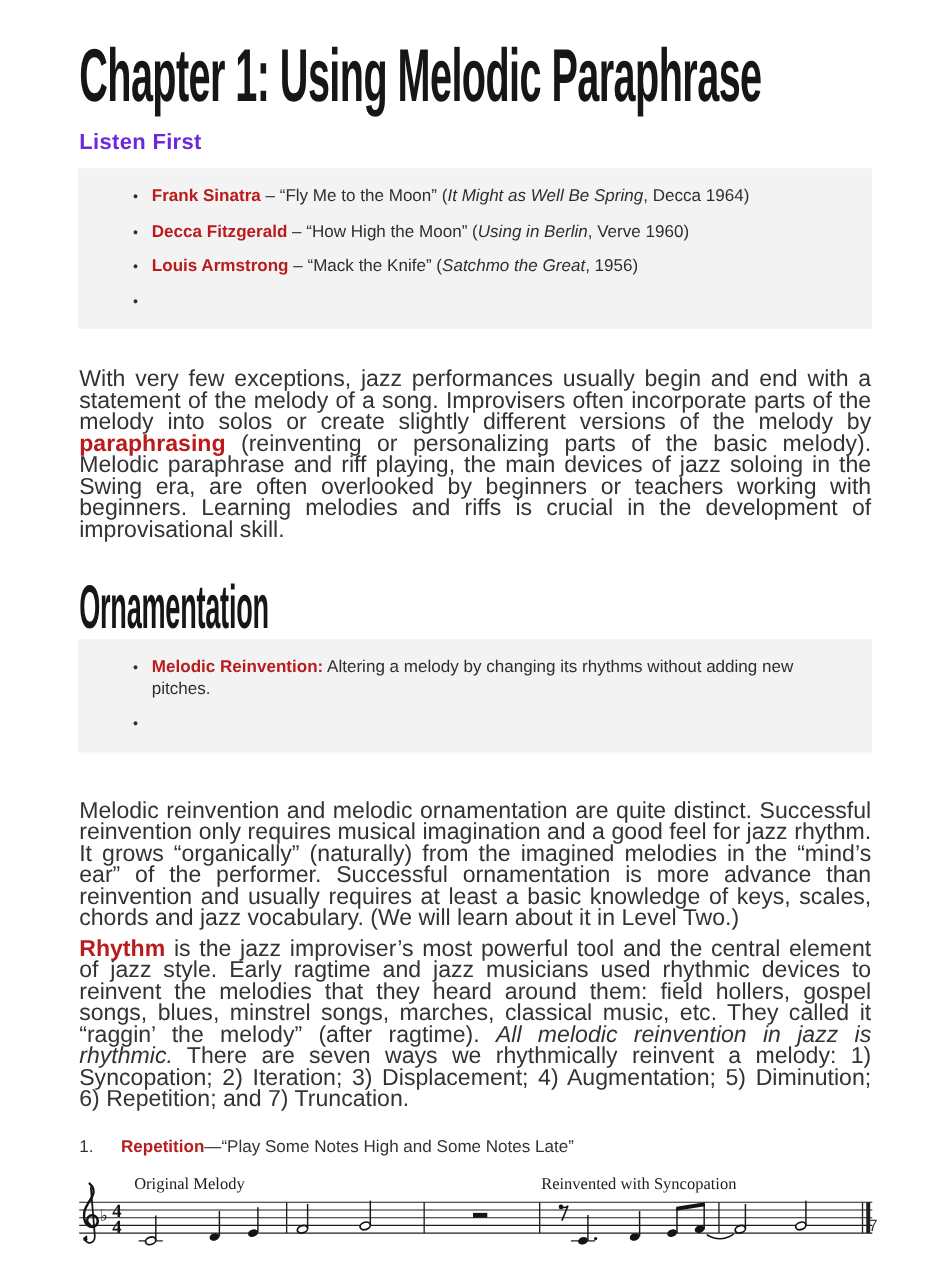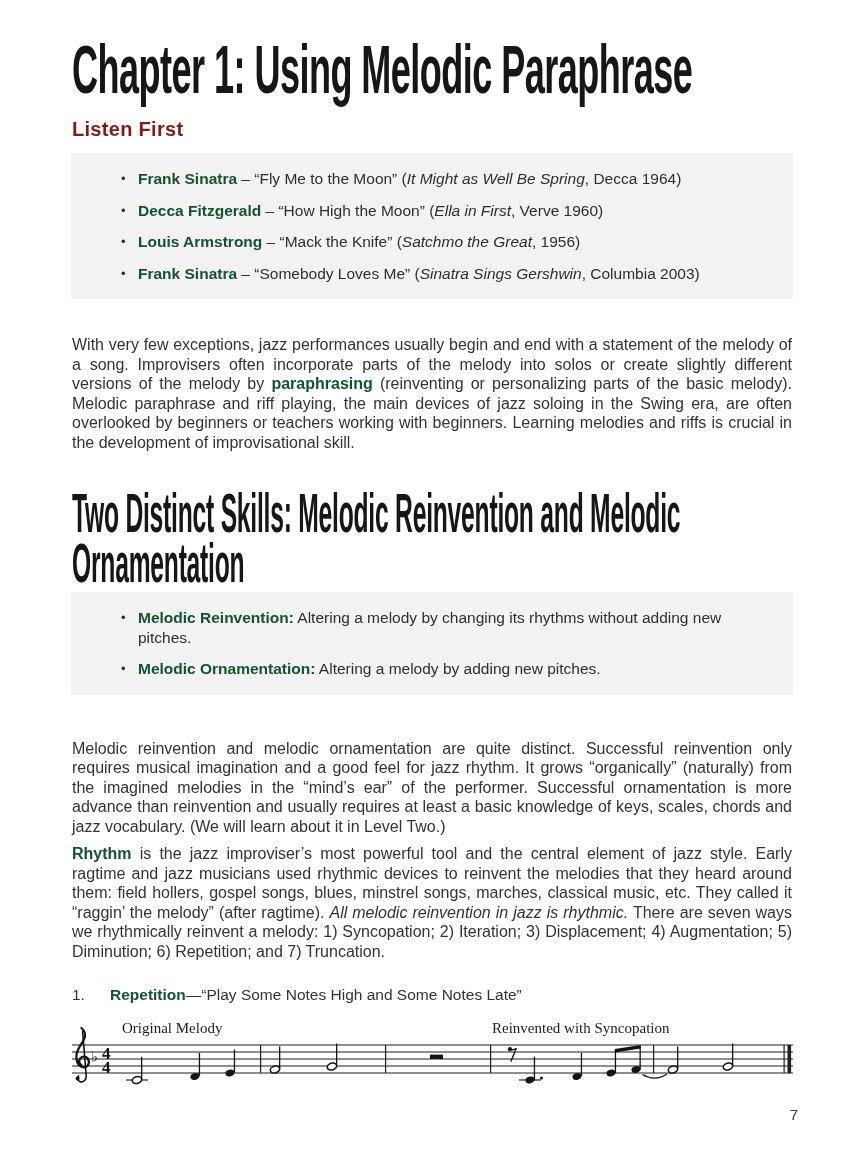--- a/index.html
+++ b/index.html
@@ -18,42 +18,42 @@
   }
   h1.chapter { margin:0; line-height:70px; font-size:68px; height:70px; }
   h1.chapter .condensed { transform:scaleX(0.53); }
 
   h1.section { margin:36px 0 0 0; font-size:56px; line-height:50px; }
   h1.section .condensed { transform:scaleX(0.44); letter-spacing:-0.5px; }
   h1.section .line { display:block; height:50px; }
 
   h2.sub {
     margin:14px 0 0 0; font-size:20px; line-height:22px;
-    font-weight:bold; color:#7f1d1d; letter-spacing:0.3px;
+    font-weight:bold; color:#6d28d9; letter-spacing:0.3px;
   }
   h2.sub.defs { margin-top:12px; }
 
   .graybox {
     background:#f3f3f3; width:722px; margin-left:-1px;
     padding:16px 24px 16px 0; box-sizing:border-box;
   }
   .graybox.listen { margin-top:13px; }
   .graybox.defs { margin-top:4px; }
   .bullet-item {
     display:flex; margin:0 0 12px 0; font-size:15.5px; line-height:19.5px;
   }
   .bullet-item:last-child { margin-bottom:0; }
   .bullet-item .bullet {
     width:17px; margin-left:50px; flex:none; font-size:13px; line-height:19.5px;
   }
-  .b { font-weight:bold; color:#14532d; }
+  .b { font-weight:bold; color:#b91c1c; }
   .i { font-style:italic;text-align:right; }
 
   p.body {
-    margin:0; font-size:16px; line-height:19.5px; text-align:justify;
+    margin:0; font-size:21px; line-height:19.5px; text-align:justify;
     color:#333333; width:720px;
   }
   p.body.p1 { margin-top:36px; }
   p.body.p2 { margin-top:44px; }
   p.body.p3 { margin-top:8px; }
 
   .sync-line { margin-top:12px; padding-top:12px; font-size:15.5px; line-height:20px; color:#333; }
   .sync-line .num { display:inline-block; width:38px; }
 
   .notation { margin-top:10px; margin-left:-12px; }
@@ -75,48 +75,45 @@
 
   <h2 class="sub">Listen First</h2>
 
   <div class="graybox listen">
     <div class="bullet-item">
       <span class="bullet">•</span>
       <span><span class="b">Frank Sinatra</span><span> – “Fly Me to the Moon” (</span><span class="i">It Might as Well Be Spring</span><span>, Decca 1964)</span></span>
     </div>
     <div class="bullet-item">
       <span class="bullet">•</span>
-      <span><span class="b">Decca Fitzgerald</span><span> – “How High the Moon” (</span><span class="i">Ella in First</span><span>, Verve 1960)</span></span>
+      <span><span class="b">Decca Fitzgerald</span><span> – “How High the Moon” (</span><span class="i">Using in Berlin</span><span>, Verve 1960)</span></span>
     </div>
     <div class="bullet-item">
       <span class="bullet">•</span>
       <span><span class="b">Louis Armstrong</span><span> – “Mack the Knife” (</span><span class="i">Satchmo the Great</span><span>, 1956)</span></span>
     </div>
     <div class="bullet-item">
       <span class="bullet">•</span>
-      <span><span class="b">Frank Sinatra</span><span> – “Somebody Loves Me” (</span><span class="i">Sinatra Sings Gershwin</span><span>, Columbia 2003)</span></span>
     </div>
   </div>
 
   <p class="body p1"><span>With very few exceptions, jazz performances usually begin and end with a statement of the melody of a song. Improvisers often incorporate parts of the melody into solos or create slightly different versions of the melody by </span><span class="b">paraphrasing</span><span> (reinventing or personalizing parts of the basic melody). Melodic paraphrase and riff playing, the main devices of jazz soloing in the Swing era, are often overlooked by beginners or teachers working with beginners. Learning melodies and riffs is crucial in the development of improvisational skill.</span></p>
 
   <h1 class="section">
-    <span class="line"><span class="condensed">Two Distinct Skills: Melodic Reinvention and Melodic</span></span>
     <span class="line"><span class="condensed">Ornamentation</span></span>
   </h1>
 
 
   <div class="graybox defs">
     <div class="bullet-item">
       <span class="bullet">•</span>
       <span><span class="b">Melodic Reinvention:</span><span> Altering a melody by changing its rhythms without adding new pitches.</span></span>
     </div>
     <div class="bullet-item">
       <span class="bullet">•</span>
-      <span><span class="b">Melodic Ornamentation:</span><span> Altering a melody by adding new pitches.</span></span>
     </div>
   </div>
 
   <p class="body p2">Melodic reinvention and melodic ornamentation are quite distinct. Successful reinvention only requires musical imagination and a good feel for jazz rhythm. It grows “organically” (naturally) from the imagined melodies in the “mind’s ear” of the performer. Successful ornamentation is more advance than reinvention and usually requires at least a basic knowledge of keys, scales, chords and jazz vocabulary. (We will learn about it in Level Two.)</p>
 
   <p class="body p3"><span class="b">Rhythm</span><span> is the jazz improviser’s most powerful tool and the central element of jazz style. Early ragtime and jazz musicians used rhythmic devices to reinvent the melodies that they heard around them: field hollers, gospel songs, blues, minstrel songs, marches, classical music, etc. They called it “raggin’ the melody” (after ragtime). </span><span class="i">All melodic reinvention in jazz is rhythmic.</span><span> There are seven ways we rhythmically reinvent a melody: 1) Syncopation; 2) Iteration; 3) Displacement; 4) Augmentation; 5) Diminution; 6) Repetition; and 7) Truncation.</span></p>
 
   <div class="sync-line">
     <span class="num">1.</span><span class="b">Repetition</span><span>—“Play Some Notes High and Some Notes Late”</span>
   </div>

